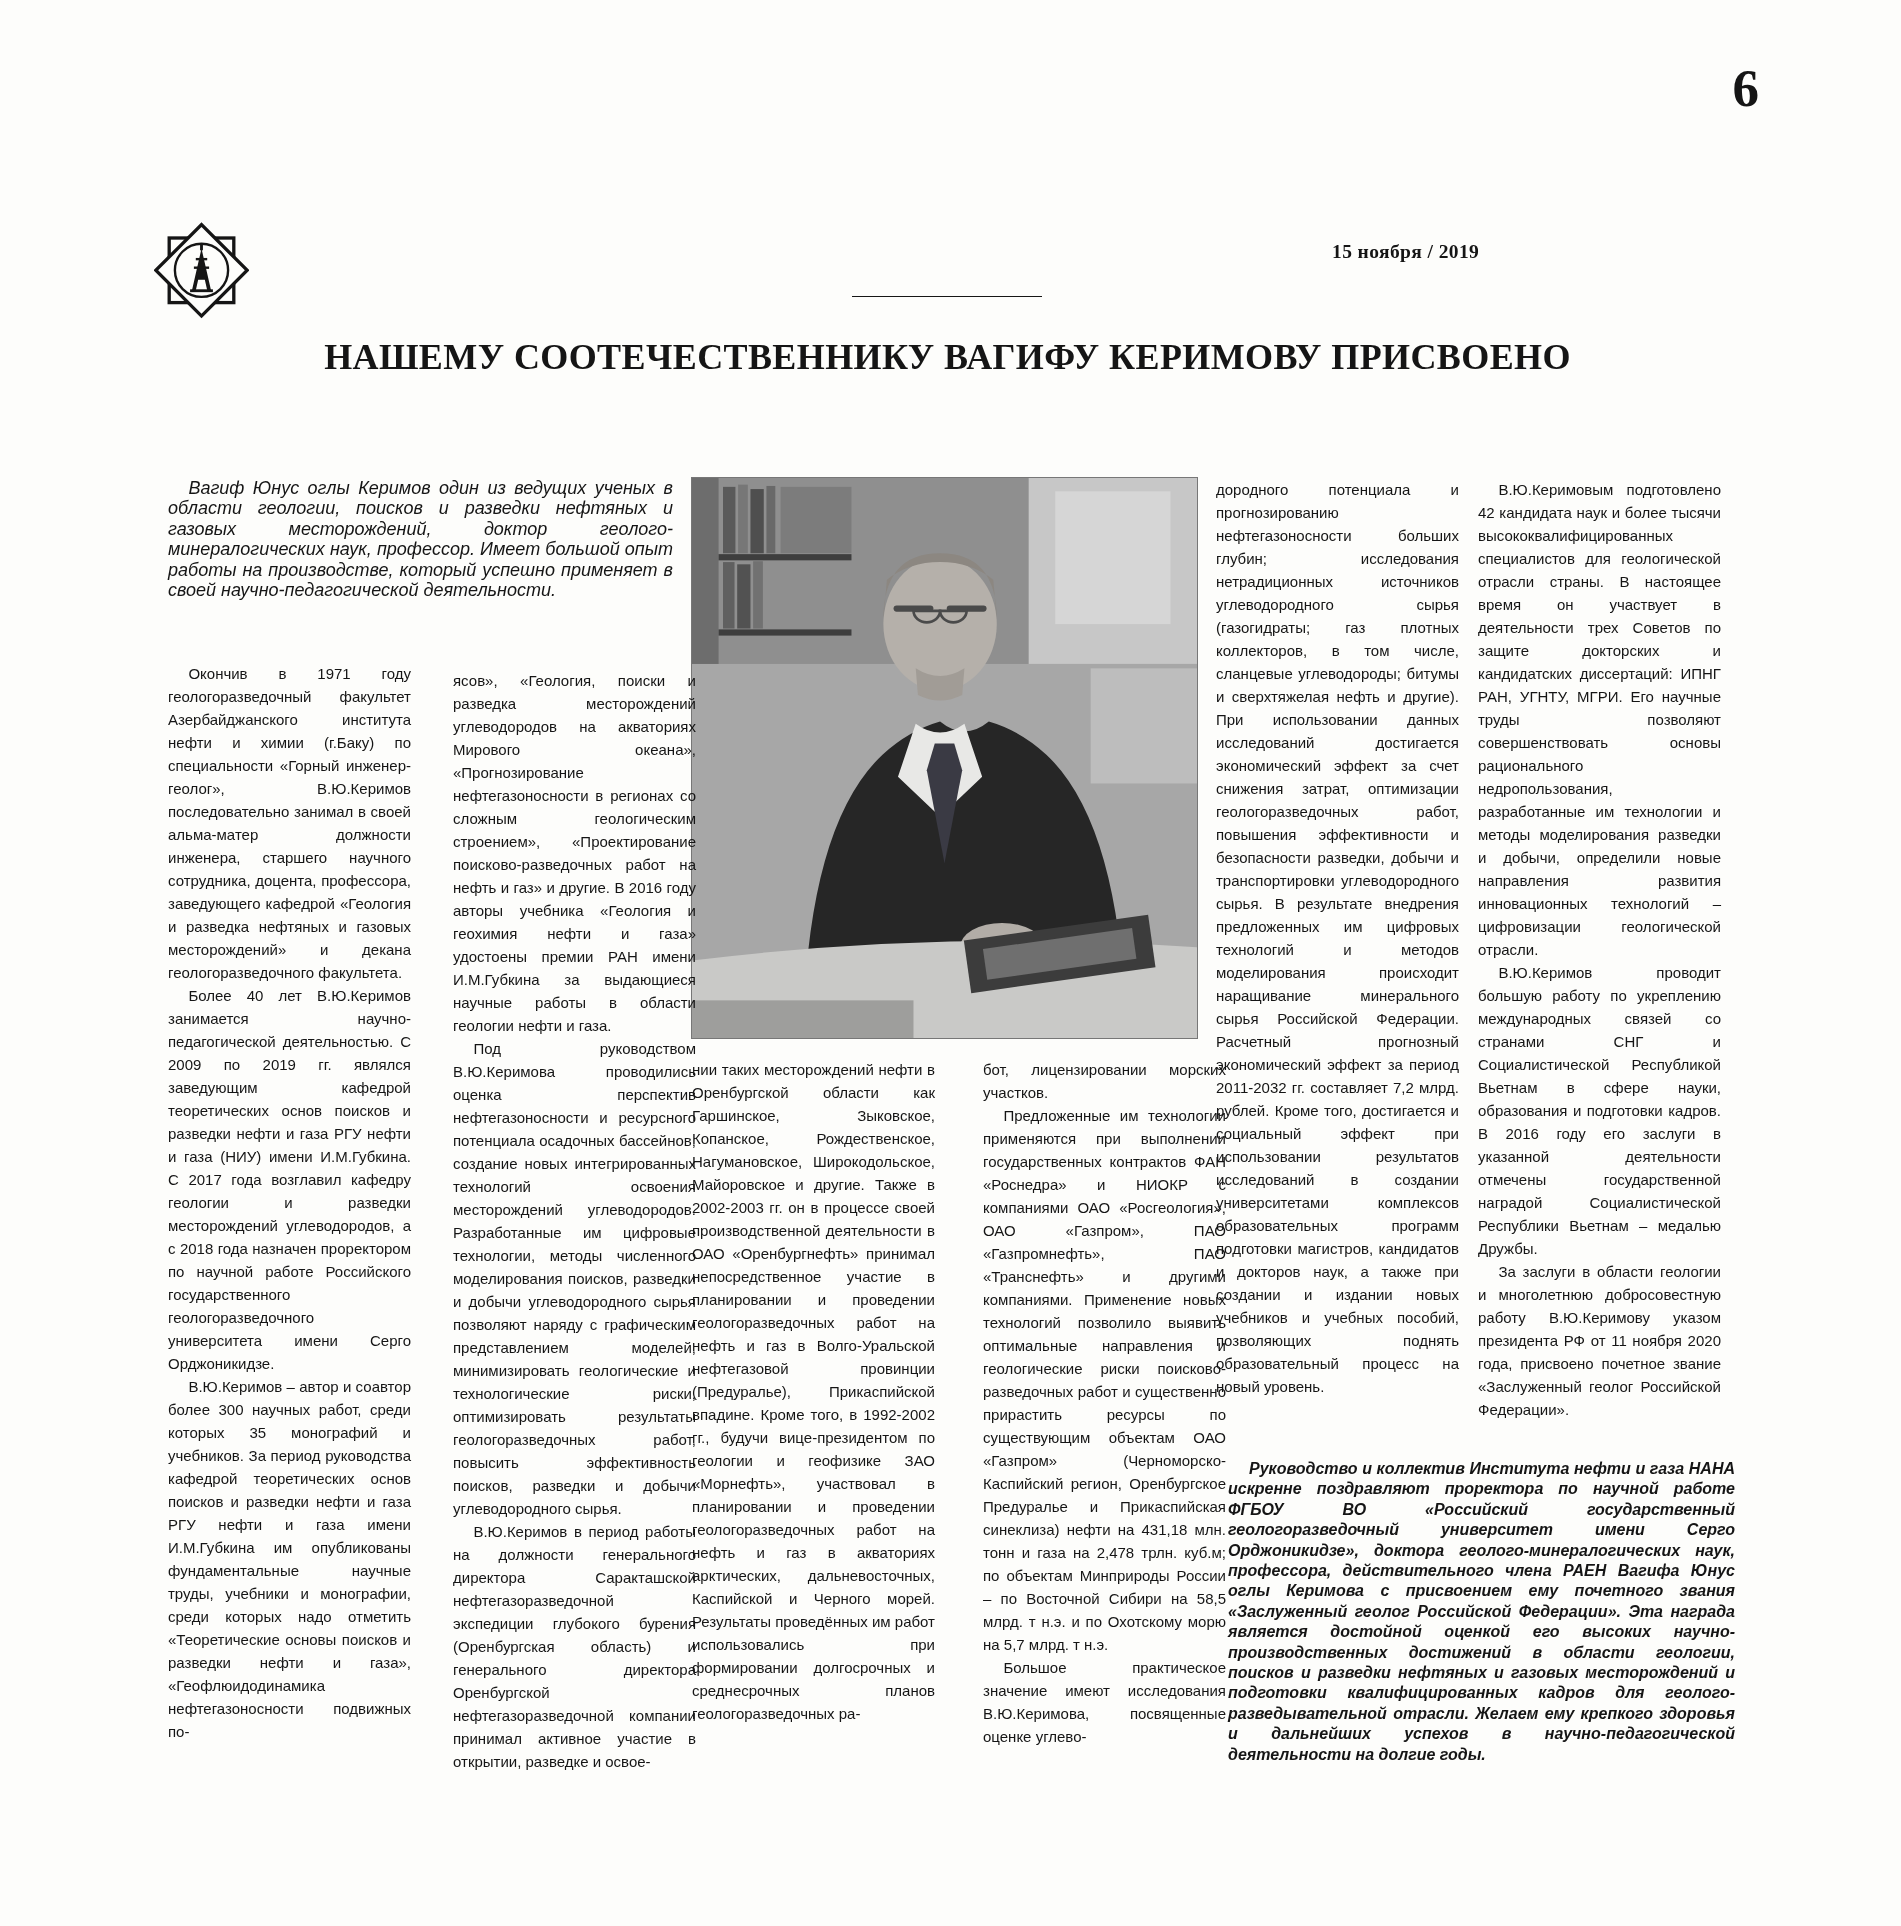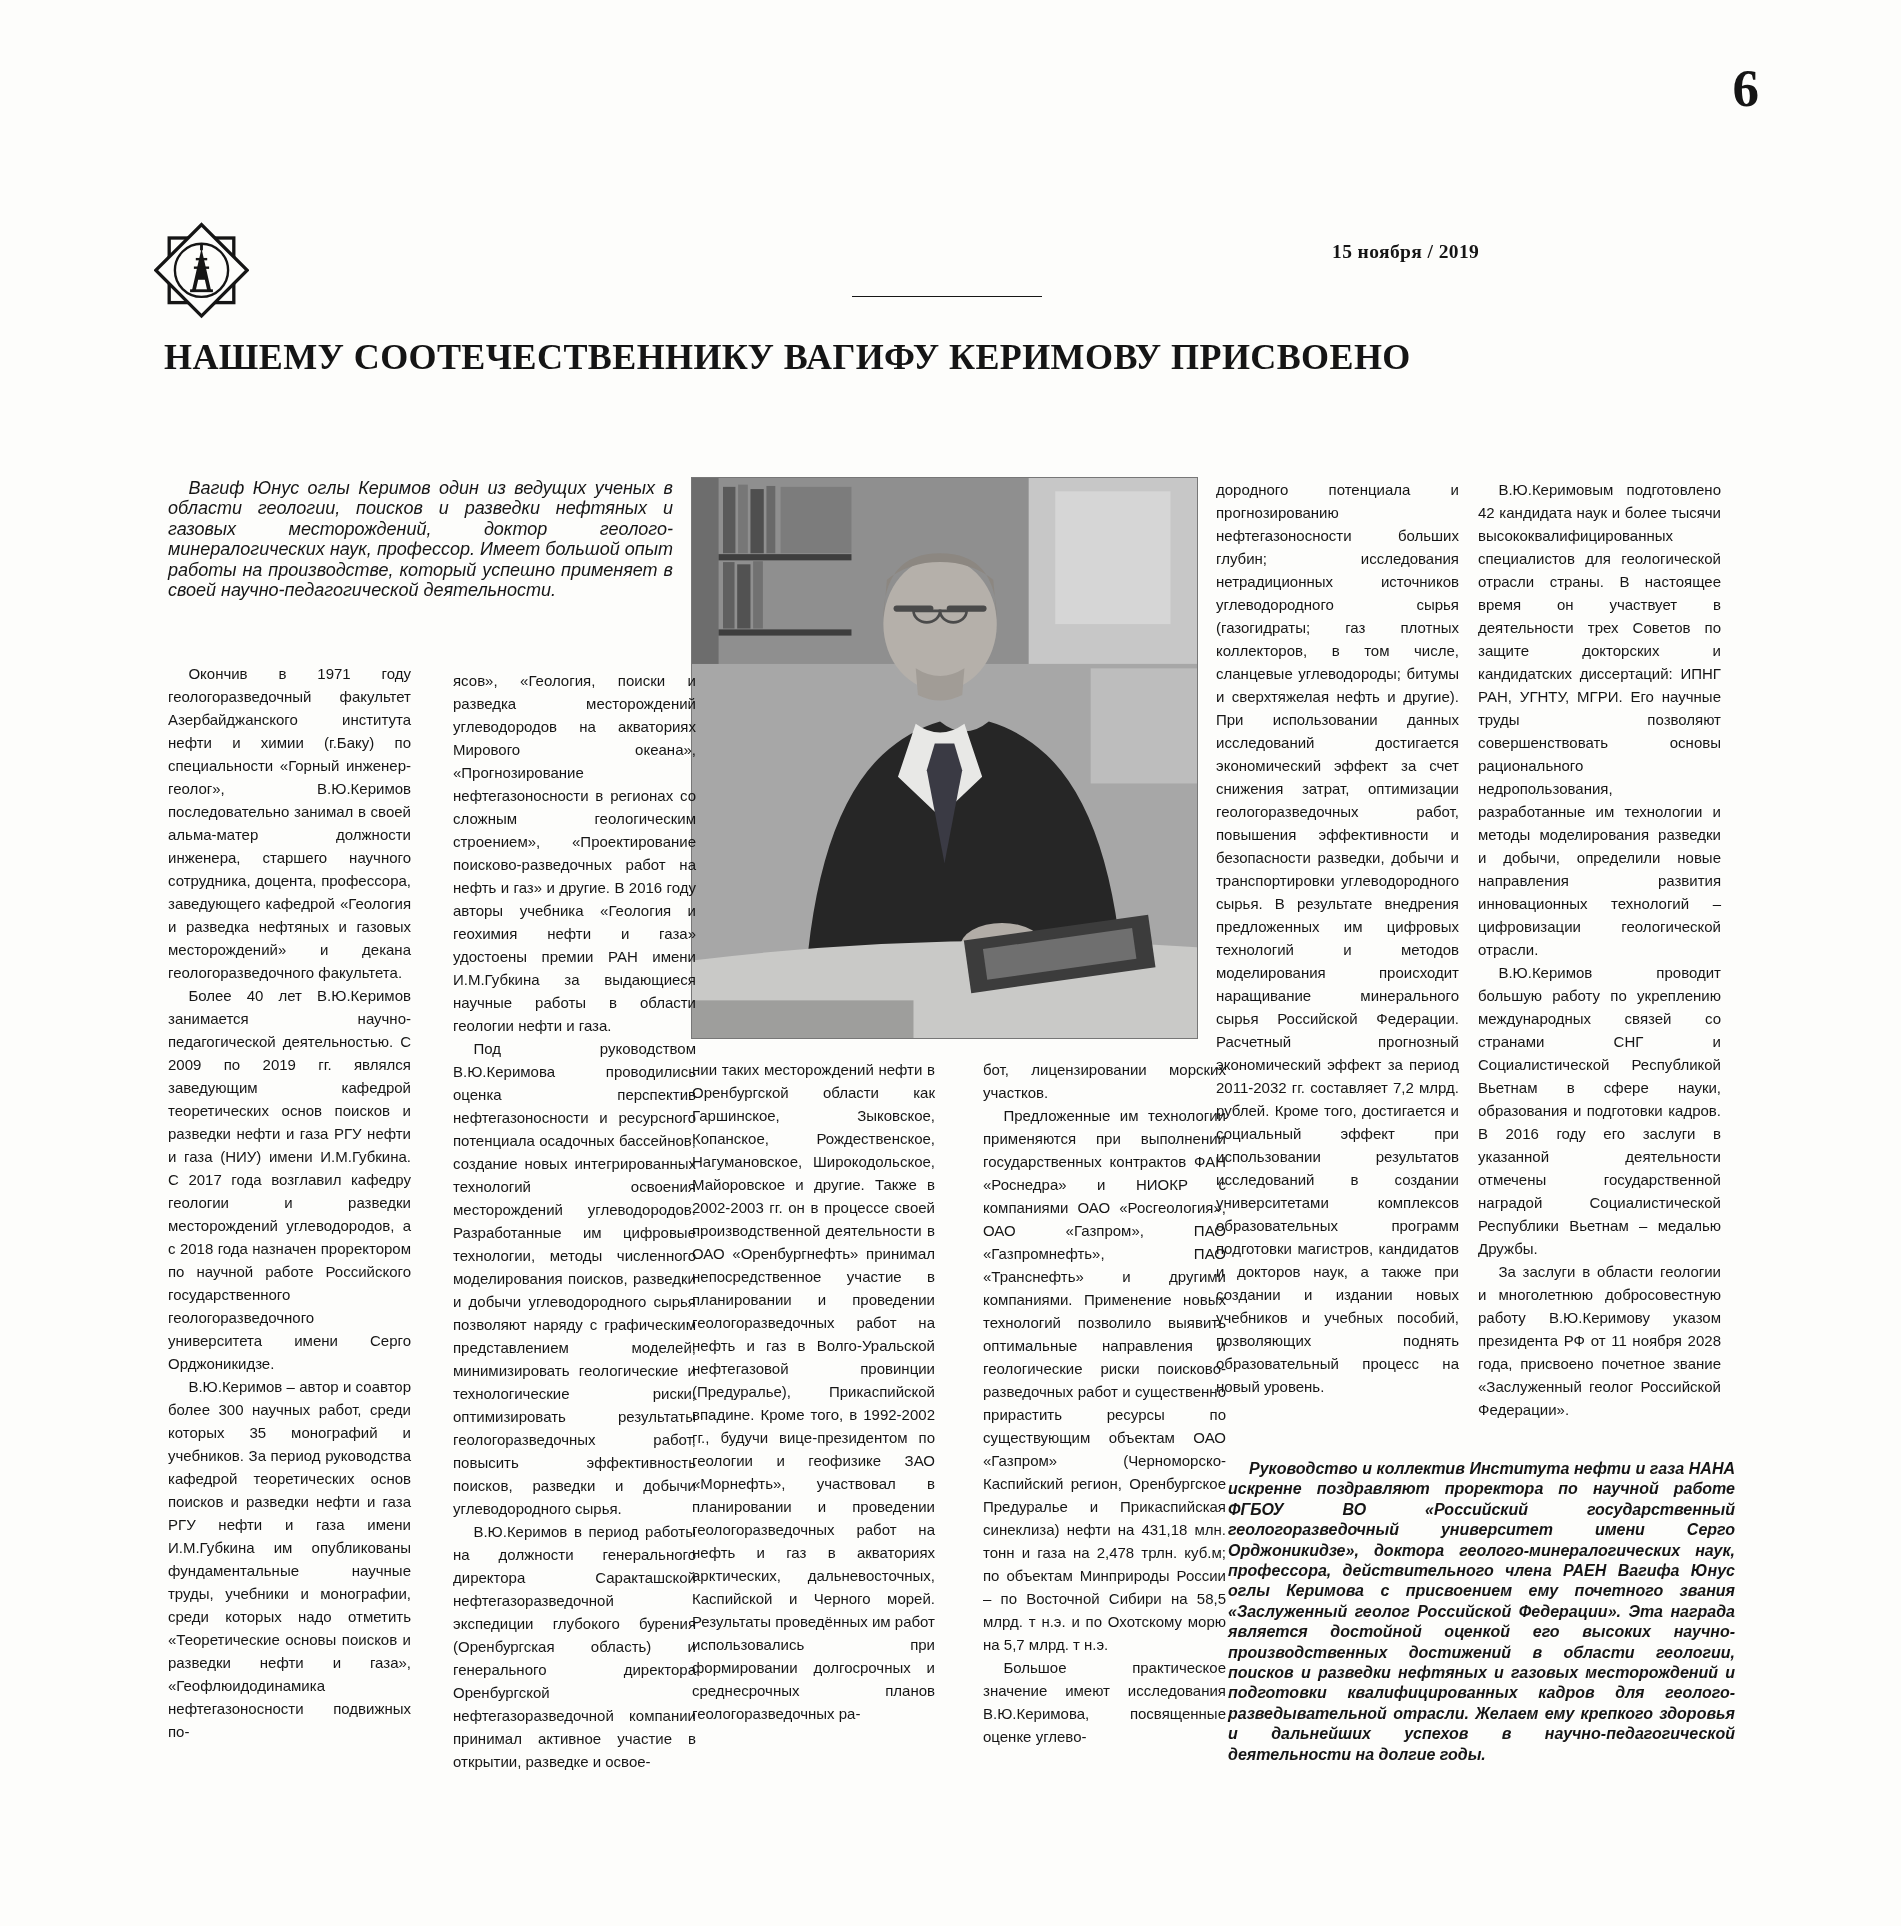--- a/index.html
+++ b/index.html
@@ -32,21 +32,21 @@
     left:1332px;top:241px;
     font-family:"Liberation Serif", serif;
     font-weight:bold;font-size:19.5px;letter-spacing:0.4px;
   }
 
   
   .headline{
     left:164px;top:334px;width:1567px;
     font-family:"Liberation Serif", serif;
     font-weight:bold;font-size:36px;line-height:1.28;
-    letter-spacing:0.4px;
+    text-align:center;letter-spacing:0.4px;
     white-space:nowrap;
   }
 
   
   .lead{
     left:168px;top:478px;width:505px;
     font-size:18px;line-height:20.4px;
     font-weight:normal;font-style:italic;
     text-align:justify;
   }
@@ -178,21 +178,21 @@
       <p class="para cont">бот, лицензировании морских участков.</p>
       <p class="para">Предложенные им технологии применяются при выполнении государственных контрактов ФАН «Роснедра» и НИОКР с компаниями ОАО «Росгеология», ОАО «Газпром», ПАО «Газпромнефть», ПАО «Транснефть» и другими компаниями. Применение новых технологий позволило выявить оптимальные направления и геологические риски поисково-разведочных работ и существенно прирастить ресурсы по существующим объектам ОАО «Газпром» (Черноморско-Каспийский регион, Оренбургское Предуралье и Прикаспийская синеклиза) нефти на 431,18 млн. тонн и газа на 2,478 трлн. куб.м; по объектам Минприроды России – по Восточной Сибири на 58,5 млрд. т н.э. и по Охотскому морю на 5,7 млрд. т н.э.</p>
       <p class="para">Большое практическое значение имеют исследования В.Ю.Керимова, посвященные оценке углево-</p>
     </div>
   <div class="abs col col5">
       <p class="para cont">дородного потенциала и прогнозированию нефтегазоносности больших глубин; исследования нетрадиционных источников углеводородного сырья (газогидраты; газ плотных коллекторов, в том числе, сланцевые углеводороды; битумы и сверхтяжелая нефть и другие). При использовании данных исследований достигается экономический эффект за счет снижения затрат, оптимизации геологоразведочных работ, повышения эффективности и безопасности разведки, добычи и транспортировки углеводородного сырья. В результате внедрения предложенных им цифровых технологий и методов моделирования происходит наращивание минерального сырья Российской Федерации. Расчетный прогнозный экономический эффект за период 2011-2032 гг. составляет 7,2 млрд. рублей. Кроме того, достигается и социальный эффект при использовании результатов исследований в создании университетами комплексов образовательных программ подготовки магистров, кандидатов и докторов наук, а также при создании и издании новых учебников и учебных пособий, позволяющих поднять образовательный процесс на новый уровень.</p>
     </div>
   <div class="abs col col6">
       <p class="para">В.Ю.Керимовым подготовлено 42 кандидата наук и более тысячи высококвалифицированных специалистов для геологической отрасли страны. В настоящее время он участвует в деятельности трех Советов по защите докторских и кандидатских диссертаций: ИПНГ РАН, УГНТУ, МГРИ. Его научные труды позволяют совершенствовать основы рационального недропользования, разработанные им технологии и методы моделирования разведки и добычи, определили новые направления развития инновационных технологий – цифровизации геологической отрасли.</p>
       <p class="para">В.Ю.Керимов проводит большую работу по укреплению международных связей со странами СНГ и Социалистической Республикой Вьетнам в сфере науки, образования и подготовки кадров. В 2016 году его заслуги в указанной деятельности отмечены государственной наградой Социалистической Республики Вьетнам – медалью Дружбы.</p>
-      <p class="para">За заслуги в области геологии и многолетнюю добросовестную работу В.Ю.Керимову указом президента РФ от 11 ноября 2028 года, присвоено почетное звание «Заслуженный геолог Российской Федерации».</p>
+      <p class="para">За заслуги в области геологии и многолетнюю добросовестную работу В.Ю.Керимову указом президента РФ от 11 ноября 2020 года, присвоено почетное звание «Заслуженный геолог Российской Федерации».</p>
     </div>
 
   <div class="abs congrats">
     <p>Руководство и коллектив Института нефти и газа НАНА искренне поздравляют проректора по научной работе ФГБОУ ВО «Российский государственный геологоразведочный университет имени Серго Орджоникидзе», доктора геолого-минералогических наук, профессора, действительного члена РАЕН Вагифа Юнус оглы Керимова с присвоением ему почетного звания «Заслуженный геолог Российской Федерации». Эта награда является достойной оценкой его высоких научно-производственных достижений в области геологии, поисков и разведки нефтяных и газовых месторождений и подготовки квалифицированных кадров для геолого-разведывательной отрасли. Желаем ему крепкого здоровья и дальнейших успехов в научно-педагогической деятельности на долгие годы.</p>
   </div>
 
 </div>
 
 
 </body></html>

